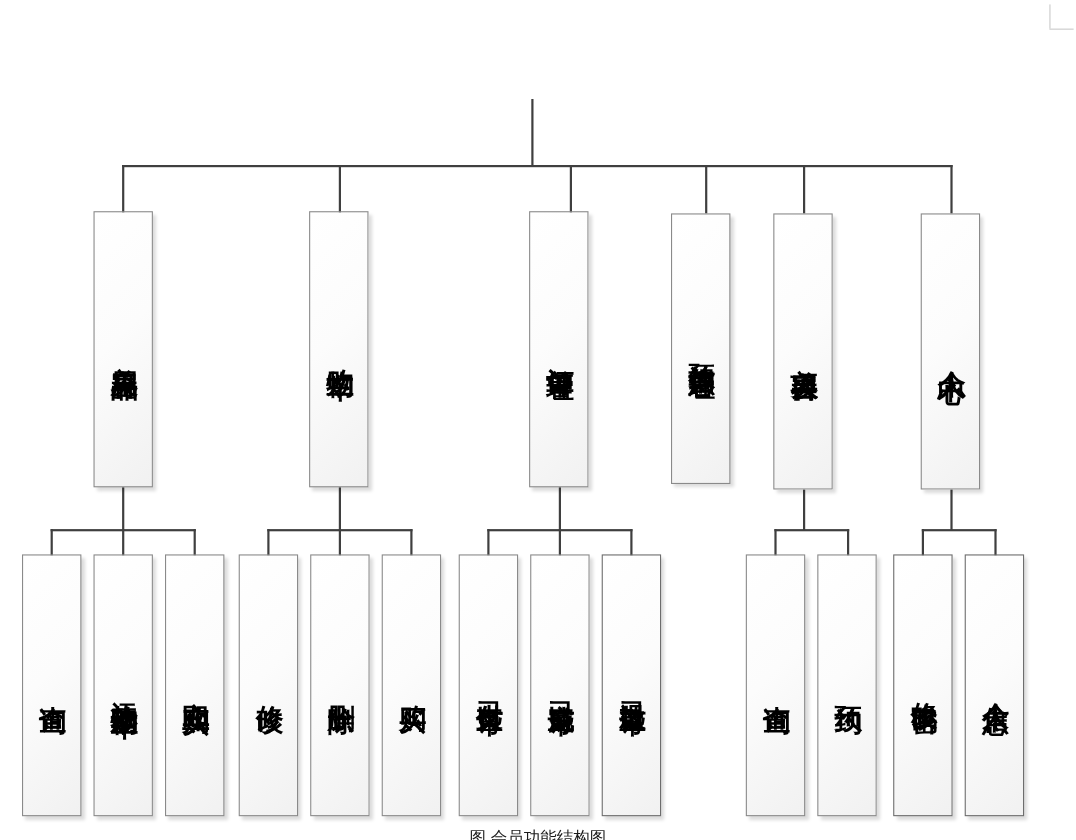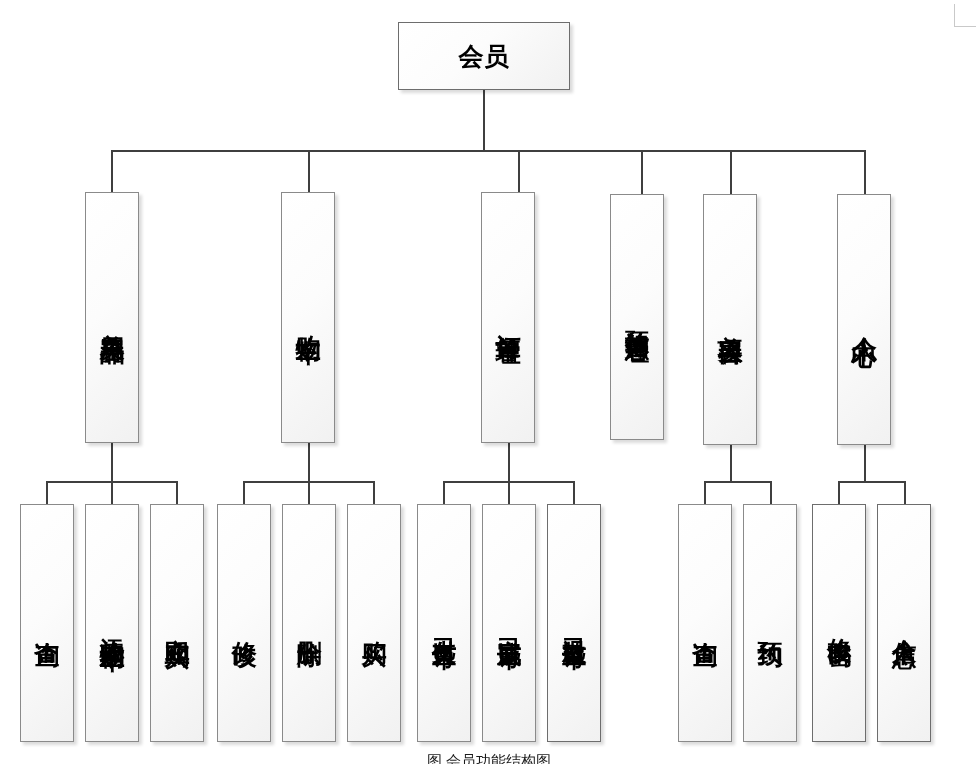--- a/index.html
+++ b/index.html
@@ -102,23 +102,20 @@
 </head>
 <body>
 
 <div id="canvas">
 
   <div class="corner-mark" style="left:932px; top:4px; width:24px; height:24px;">
     <div class="cm-v"></div>
     <div class="cm-h"></div>
   </div>
 
-  <div class="node strong" style="left:398px; top:22px; width:172px; height:68px;">
-    <div class="node-label h">会员</div>
-  </div>
 
   <div class="line v" style="left:483px; top:90px; width:2px; height:61px;"></div>
 
   <div class="line h" style="left:111px; top:150px; width:755px; height:2px;"></div>
 
   <div class="line v" style="left:111px; top:150px; height:44px;"></div>
   <div class="line v" style="left:308px; top:150px; height:44px;"></div>
   <div class="line v" style="left:518px; top:150px; height:44px;"></div>
   <div class="line v" style="left:641px; top:150px; height:44px;"></div>
   <div class="line v" style="left:730px; top:150px; height:44px;"></div>

